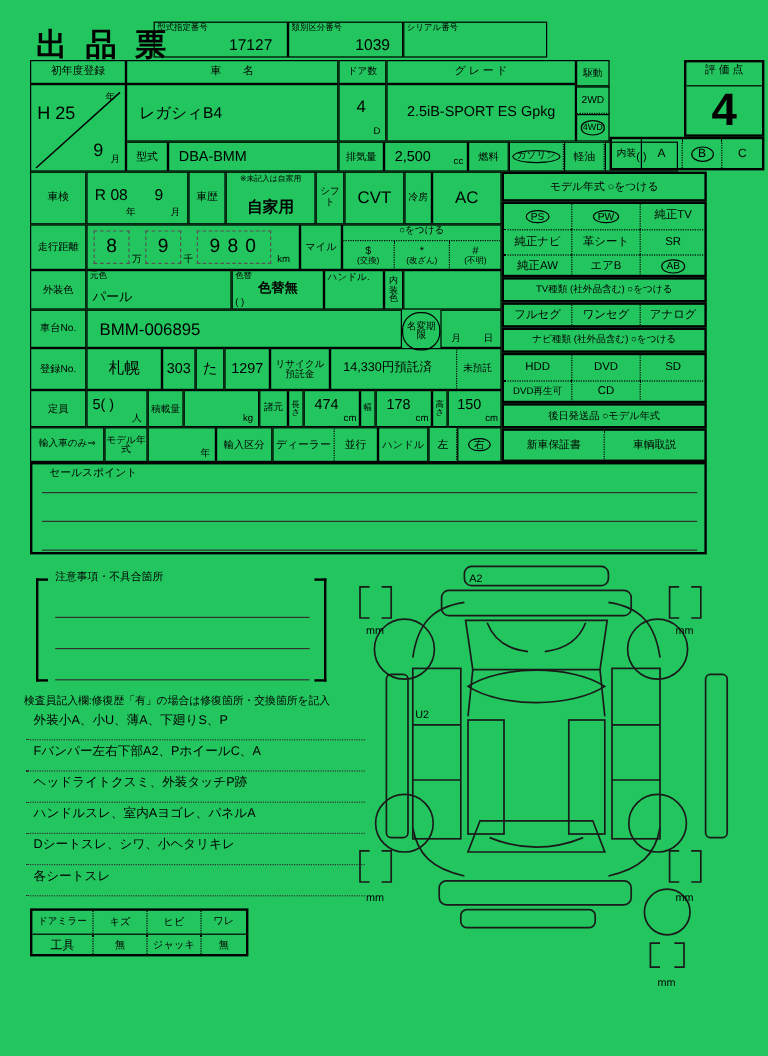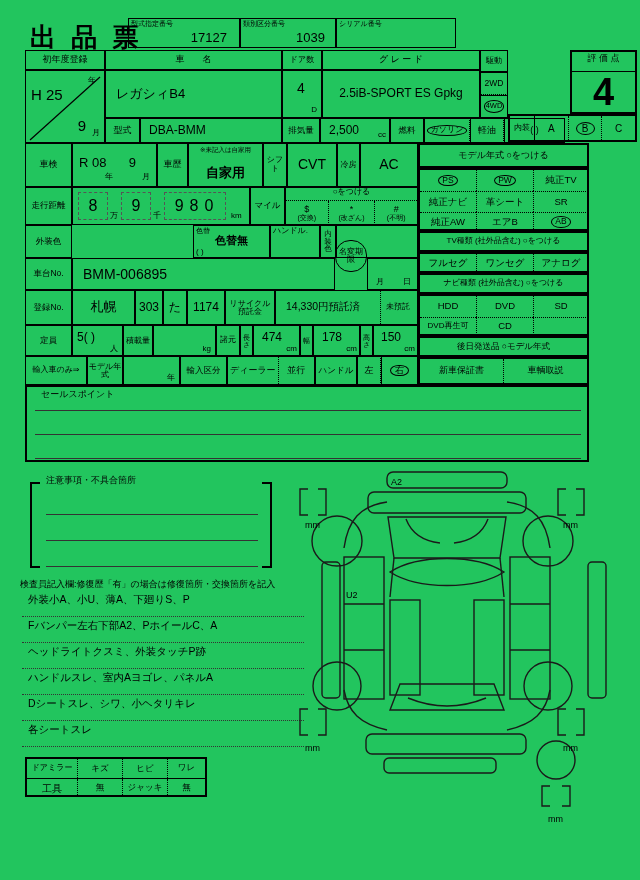--- a/index.html
+++ b/index.html
@@ -135,46 +135,50 @@
           <span style="font-size:7px;">(改ざん)</span>
       </div>
       <div class="cen stack" style="flex:1;flex-direction:column;">
         <span style="font-size:9px;">#</span>
           <span style="font-size:7px;">(不明)</span>
       </div>
     </div>
   </div>
 
   <div class="c cen" style="left:25px;top:225px;width:47px;height:33px;font-size:8.5px;">外装色</div>
+  <div class="c" style="left:72px;top:225px;width:121px;height:33px;">
+    <span class="tl lab">元色</span>
+    <span style="position:absolute;left:4px;bottom:3px;font-size:11px;">パール</span>
+  </div>
   <div class="c" style="left:193px;top:225px;width:77px;height:33px;">
     <span class="tl lab">色替</span>
     <div style="text-align:center;font-size:11px;font-weight:bold;margin-top:8px;">色替無</div>
     <div style="position:absolute;left:2px;bottom:0px;font-size:8px;">(            )</div>
   </div>
   <div class="c" style="left:270px;top:225px;width:50px;height:33px;">
     <span class="tl" style="font-size:8px;">ハンドル.</span>
   </div>
   <div class="c cen stack" style="left:320px;top:225px;width:16px;height:33px;font-size:7.5px;">内装色</div>
   <div class="c" style="left:336px;top:225px;width:82px;height:33px;"></div>
 
   <div class="c cen" style="left:25px;top:258px;width:47px;height:32px;font-size:8.5px;">車台No.</div>
   <div class="c" style="left:72px;top:258px;width:263px;height:32px;">
     <span style="position:absolute;left:10px;top:8px;font-size:14px;">BMM-006895</span>
   </div>
-  <div class="c cen stack" style="left:335px;top:240px;width:32px;height:32px;font-size:8px;text-align:center;border-radius:15px;">名変期限</div>
+  <div class="c cen stack" style="left:335px;top:260px;width:32px;height:32px;font-size:8px;text-align:center;border-radius:15px;">名変期限</div>
   <div class="c" style="left:367px;top:258px;width:51px;height:32px;">
     <span style="position:absolute;left:8px;bottom:2px;font-size:8px;">月</span>
     <span style="position:absolute;right:6px;bottom:2px;font-size:8px;">日</span>
   </div>
 
   <div class="c cen" style="left:25px;top:290px;width:47px;height:35px;font-size:8.5px;">登録No.</div>
   <div class="c cen" style="left:72px;top:290px;width:63px;height:35px;font-size:13px;">札幌</div>
   <div class="c cen" style="left:135px;top:290px;width:28px;height:35px;font-size:12px;">303</div>
   <div class="c cen" style="left:163px;top:290px;width:24px;height:35px;font-size:12px;">た</div>
-  <div class="c cen" style="left:187px;top:290px;width:38px;height:35px;font-size:12px;">1174</div>
+  <div class="c cen" style="left:187px;top:290px;width:38px;height:35px;font-size:12px;">1297</div>
   <div class="c cen stack" style="left:225px;top:290px;width:50px;height:35px;font-size:8px;text-align:center;">リサイクル預託金</div>
   <div class="c" style="left:275px;top:290px;width:143px;height:35px;">
     <span style="position:absolute;left:10px;top:10px;font-size:10.5px;">14,330円預託済</span>
     <span style="position:absolute;right:2px;top:0;bottom:0;width:34px;border-left:1.2px dotted #000;display:flex;align-items:center;justify-content:center;font-size:8px;">未預託</span>
   </div>
 
   <div class="c cen" style="left:25px;top:325px;width:47px;height:31px;font-size:8.5px;">定員</div>
   <div class="c" style="left:72px;top:325px;width:51px;height:31px;">
     <span style="position:absolute;left:4px;top:5px;font-size:12px;">5(  )</span>
     <span style="position:absolute;right:4px;bottom:1px;font-size:8px;">人</span>

